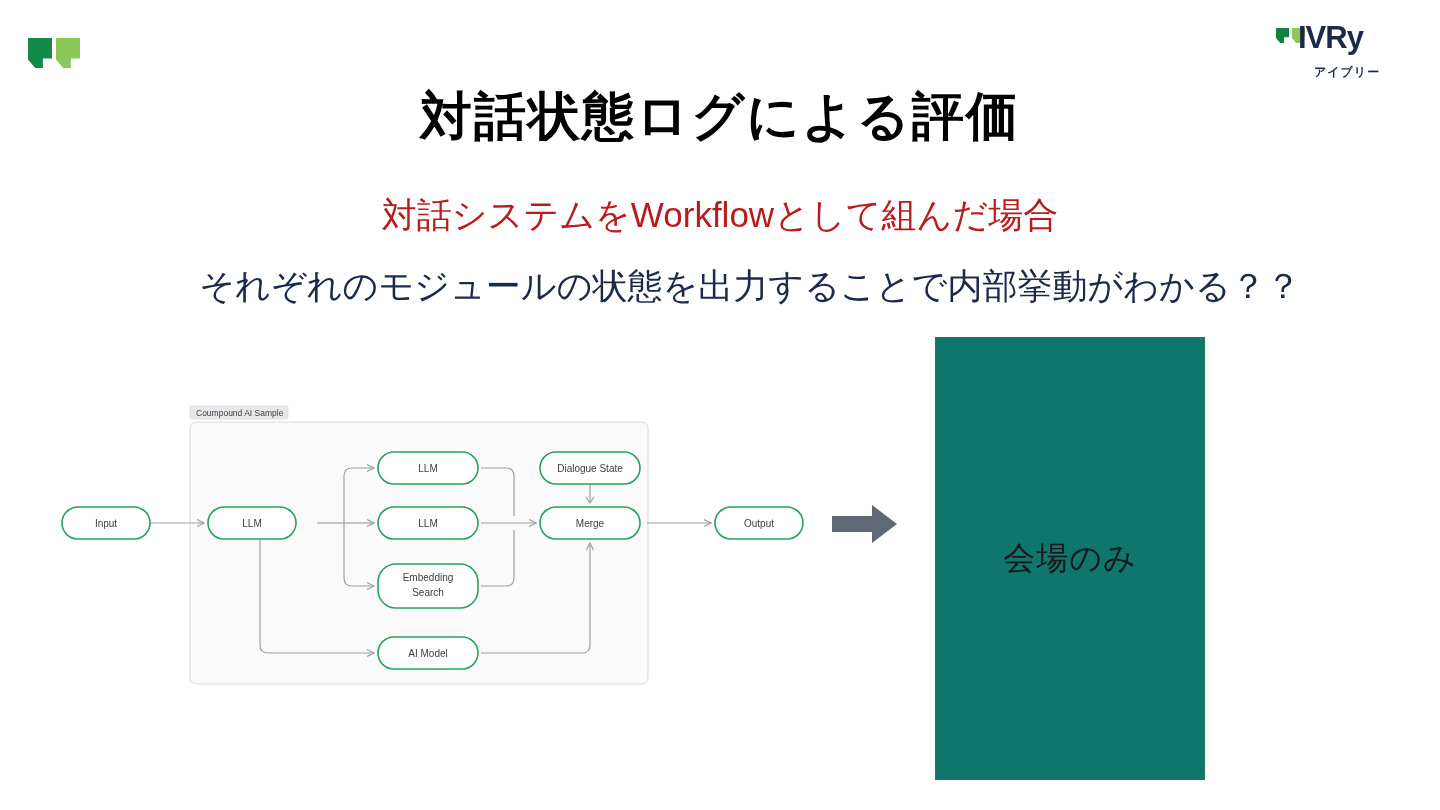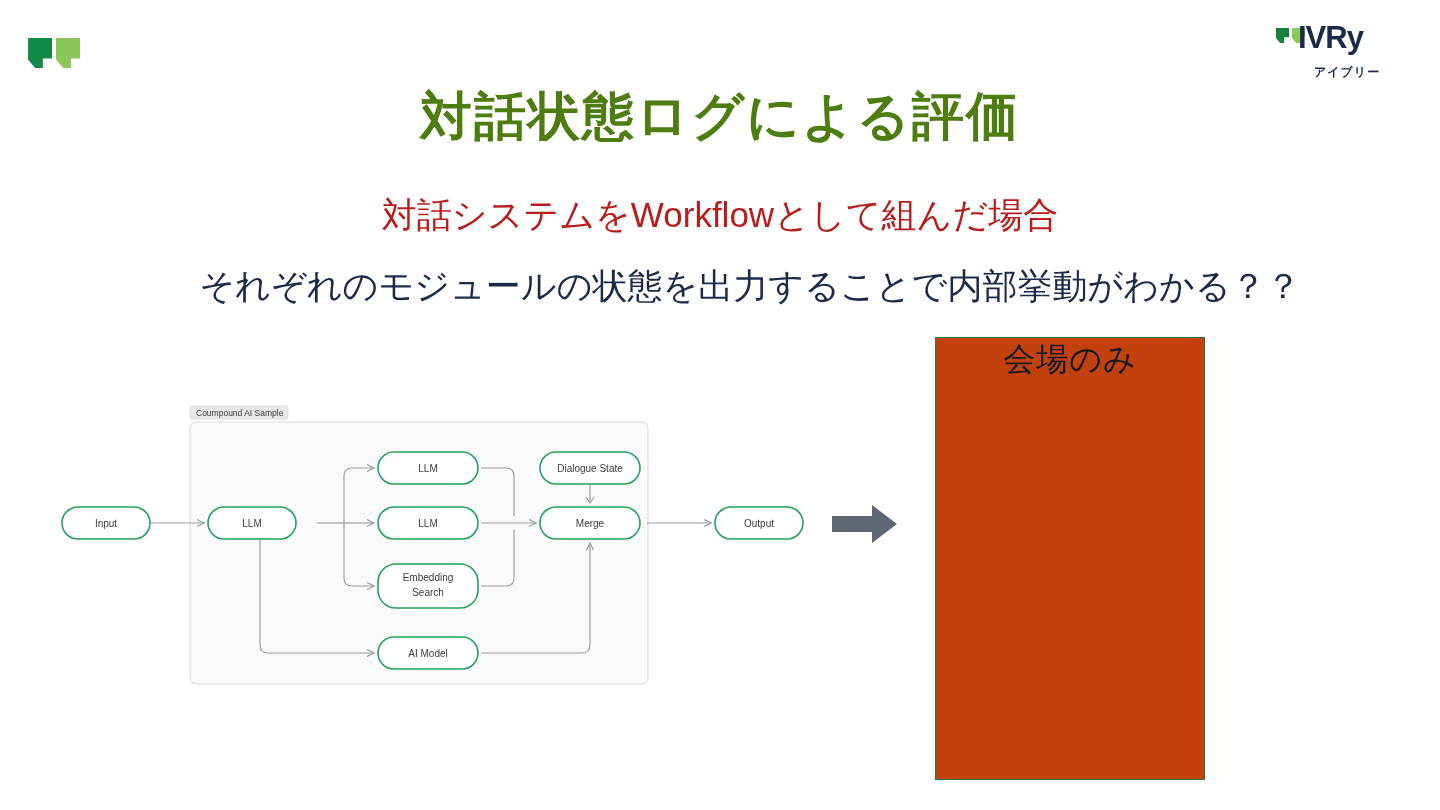--- a/index.html
+++ b/index.html
@@ -87,21 +87,21 @@
 
   
   #page-title {
     position: absolute;
     left: 0;
     top: 82px;
     width: 1440px;
     text-align: center;
     font-size: 52px;
     font-weight: bold;
-    color: #4d7c0f;
+    color: #000000;
     letter-spacing: 2px;
   }
   #subtitle-1 {
     position: absolute;
     left: 0;
     top: 192px;
     width: 1440px;
     text-align: center;
     font-size: 35px;
     color: #b91c1c;
@@ -146,25 +146,25 @@
     height: 42px;
   }
 
   
   #venue-panel {
     position: absolute;
     left: 935px;
     top: 337px;
     width: 270px;
     height: 443px;
-    background: #c2410c;
+    background: #0f766e;
     border: 1px solid #1f7a4d;
     box-sizing: border-box;
     display: flex;
-    align-items: flex-start;
+    align-items: center;
     justify-content: center;
   }
   #venue-panel-label {
     font-size: 32px;
     color: #14181d;
     letter-spacing: 1px;
   }
 </style>
 </head>
 <body>

